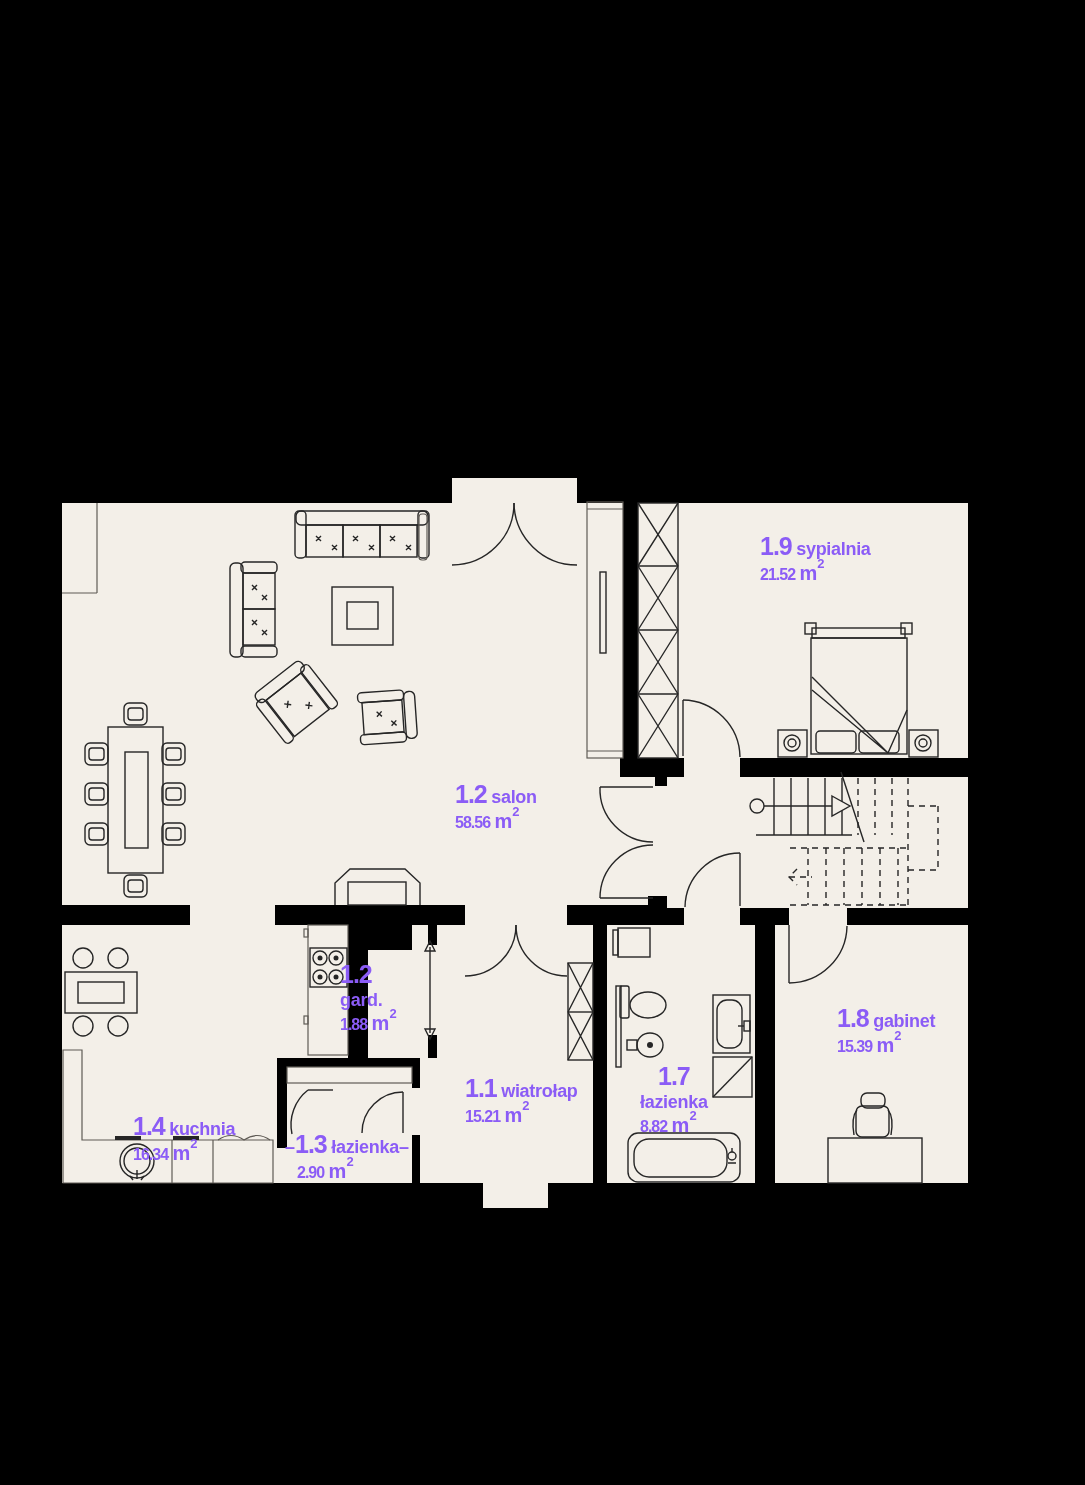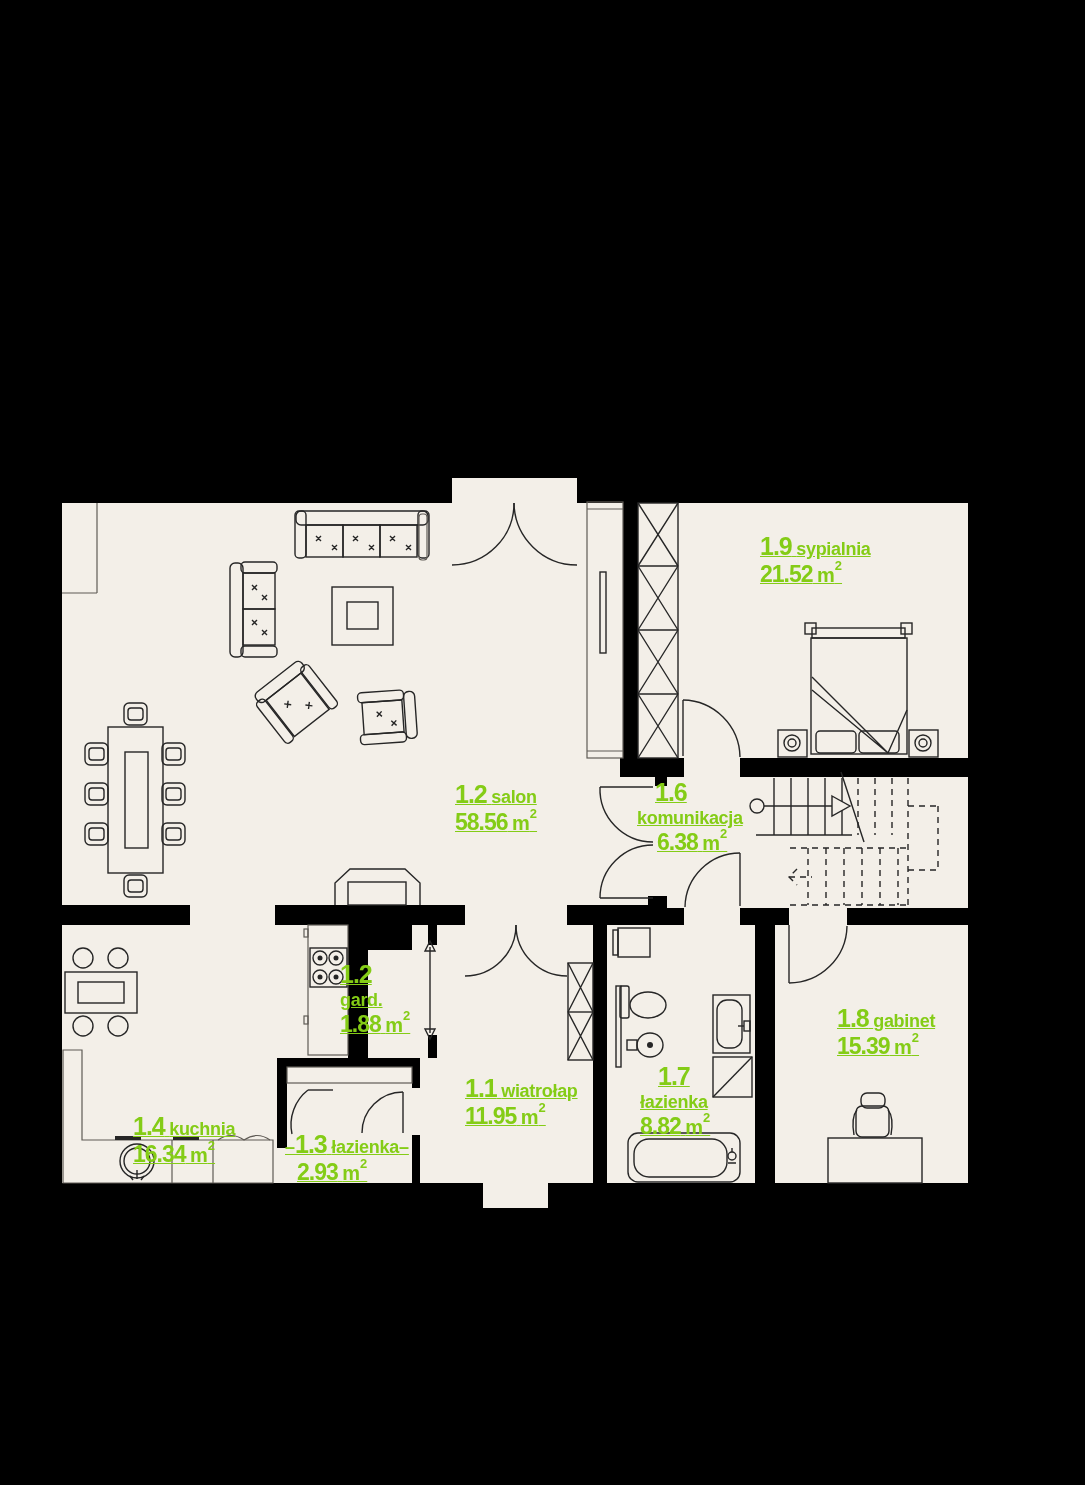--- a/index.html
+++ b/index.html
@@ -4,24 +4,24 @@
 <style>
   html,body{margin:0;padding:0;background:#000;}
   #plan{position:relative;width:1085px;height:1485px;background:var(--background,#000);overflow:hidden;}
   svg{position:absolute;left:0;top:0;}
   .w{fill:var(--room_fill,#f3efe8);}
   .blk{fill:var(--wall,#000);}
   .f{fill:none;stroke:var(--line,#262626);stroke-width:1.4;}
   .fg{fill:none;stroke:#5f5b55;stroke-width:1.2;}
   .fd{fill:var(--line,#262626);stroke:none;}
   .dsh{stroke-dasharray:6 5;}
-  .rlabel{position:absolute;font-family:"Liberation Sans",sans-serif;font-weight:bold;color:#84cc16;white-space:nowrap;line-height:1;text-decoration:underline;}
+  .rlabel{position:absolute;font-family:"Liberation Sans",sans-serif;font-weight:bold;color:#8b5cf6;white-space:nowrap;line-height:1;}
   .num{font-size:25px;letter-spacing:-1px;}
   .nm{font-size:18px;letter-spacing:-0.3px;}
-  .ar{font-size:23px;letter-spacing:-1px;}
+  .ar{font-size:16px;letter-spacing:-1px;}
   .un{font-size:20px;}
   .sup{font-size:13px;position:relative;top:-12px;}
   .dash{font-size:18px;}
   .l0{margin-bottom:4px;}
   .l2{margin-top:4px;}
   .ind18{margin-left:18px;}
   .ind20{margin-left:20px;}
   .ind12{margin-left:12px;}
 </style>
 </head>
@@ -315,41 +315,36 @@
 </svg>
 
   <div class="rlabel" style="left:455px;top:782px">
     <div class="l1"><span class="num">1.2</span> <span class="nm">salon</span></div>
     <div class="l2"><span class="ar">58.56</span> <span class="un">m</span><span class="sup">2</span></div>
   </div>
   <div class="rlabel" style="left:760px;top:534px">
     <div class="l1"><span class="num">1.9</span> <span class="nm">sypialnia</span></div>
     <div class="l2"><span class="ar">21.52</span> <span class="un">m</span><span class="sup">2</span></div>
   </div>
-  <div class="rlabel" style="left:637px;top:780px">
-    <div class="l0 ind18"><span class="num">1.6</span></div>
-    <div class="l1"><span class="nm">komunikacja</span></div>
-    <div class="l2 ind20"><span class="ar">6.38</span> <span class="un">m</span><span class="sup">2</span></div>
-  </div>
   <div class="rlabel" style="left:133px;top:1114px">
     <div class="l1"><span class="num">1.4</span> <span class="nm">kuchnia</span></div>
     <div class="l2"><span class="ar">16.34</span> <span class="un">m</span><span class="sup">2</span></div>
   </div>
   <div class="rlabel" style="left:340px;top:962px">
     <div class="l0"><span class="num">1.2</span></div>
     <div class="l1"><span class="nm">gard.</span></div>
     <div class="l2"><span class="ar">1.88</span> <span class="un">m</span><span class="sup">2</span></div>
   </div>
   <div class="rlabel" style="left:285px;top:1132px">
     <div class="l1"><span class="dash">–</span><span class="num">1.3</span> <span class="nm">łazienka</span><span class="dash">–</span></div>
-    <div class="l2 ind12"><span class="ar">2.93</span> <span class="un">m</span><span class="sup">2</span></div>
+    <div class="l2 ind12"><span class="ar">2.90</span> <span class="un">m</span><span class="sup">2</span></div>
   </div>
   <div class="rlabel" style="left:465px;top:1076px">
     <div class="l1"><span class="num">1.1</span> <span class="nm">wiatrołap</span></div>
-    <div class="l2"><span class="ar">11.95</span> <span class="un">m</span><span class="sup">2</span></div>
+    <div class="l2"><span class="ar">15.21</span> <span class="un">m</span><span class="sup">2</span></div>
   </div>
   <div class="rlabel" style="left:640px;top:1064px">
     <div class="l0 ind18"><span class="num">1.7</span></div>
     <div class="l1"><span class="nm">łazienka</span></div>
     <div class="l2"><span class="ar">8.82</span> <span class="un">m</span><span class="sup">2</span></div>
   </div>
   <div class="rlabel" style="left:837px;top:1006px">
     <div class="l1"><span class="num">1.8</span> <span class="nm">gabinet</span></div>
     <div class="l2"><span class="ar">15.39</span> <span class="un">m</span><span class="sup">2</span></div>
   </div>

